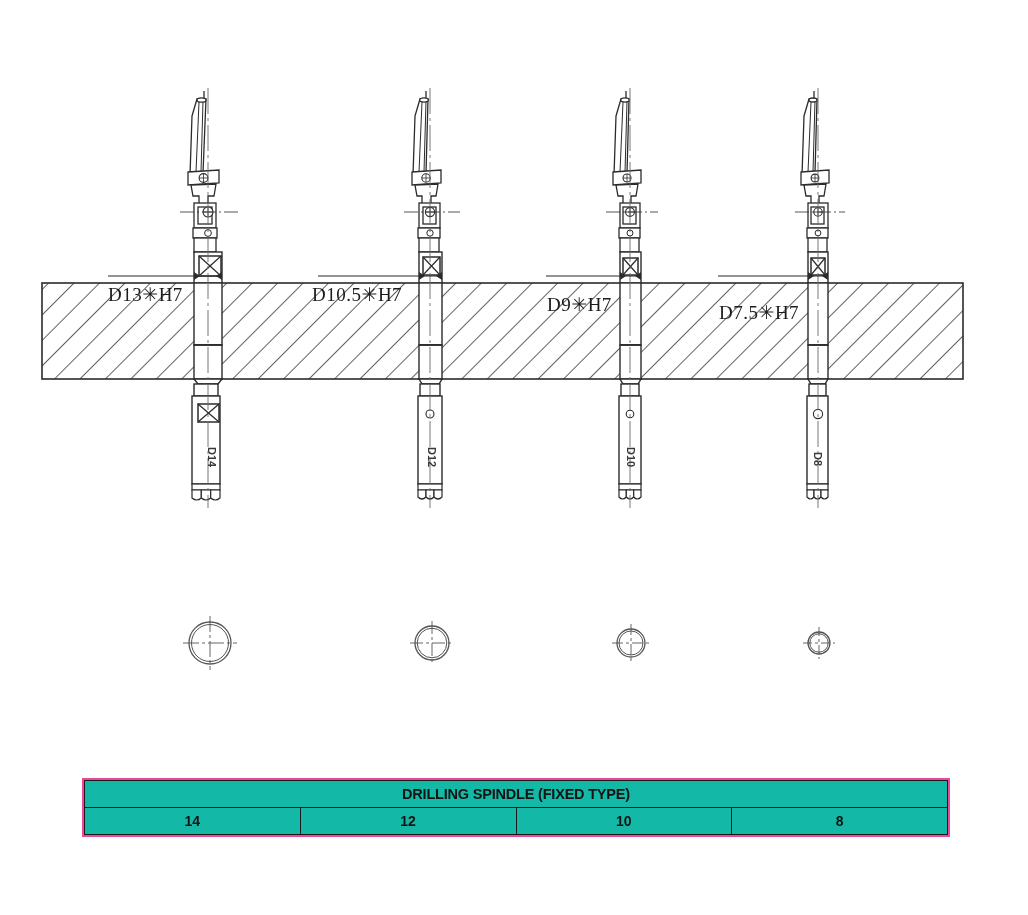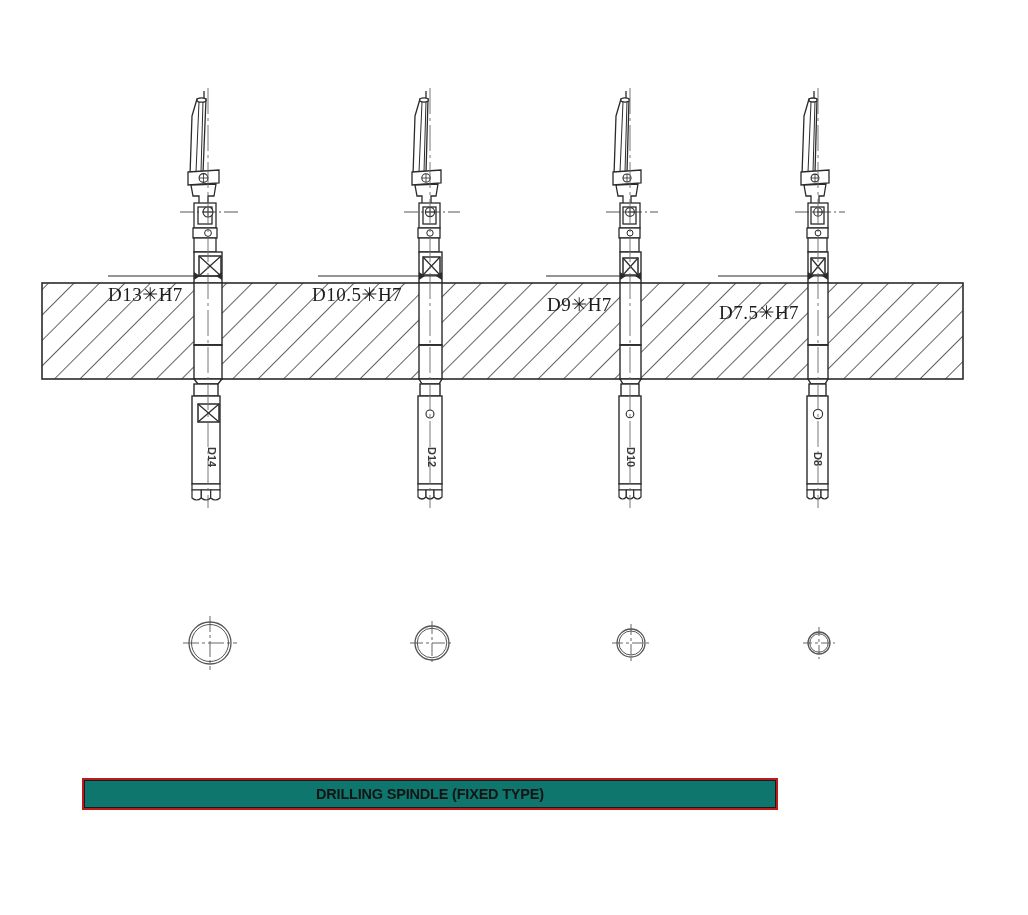--- a/index.html
+++ b/index.html
@@ -46,24 +46,24 @@
     font-weight: 700;
     color: #3a3a3a;
     white-space: nowrap;
     transform-origin: left top;
     transform: rotate(90deg);
   }
   #table-block {
     position: absolute;
     left: 82px;
     top: 778px;
-    width: 696px;
-    border: 2px solid #b91c1c;
+    width: 868px;
+    border: 2px solid #ec4899;
     box-sizing: border-box;
-    background: #0f766e;
+    background: #14b8a6;
   }
   #table-block table {
     border-collapse: collapse;
     width: 100%;
     table-layout: fixed;
   }
   #table-block td {
     border: 1px solid #1a1a1a;
     text-align: center;
     font-family: "Liberation Sans", sans-serif;
@@ -394,17 +394,23 @@
   <div class="spindle-tag" style="left:637px; top:447px;">D10</div>
 
   <div class="spindle-tag" style="left:824px; top:452px;">D8</div>
 
   <div id="table-block">
     <table>
       <tbody>
           <tr>
         <td class="title-cell" colspan="4">DRILLING SPINDLE (FIXED TYPE)</td>
       </tr>
+      <tr>
+        <td class="value-cell first" style="width: 27.7%;">14</td>
+        <td class="value-cell" style="width: 25.5%;">12</td>
+        <td class="value-cell" style="width: 25.5%;">10</td>
+        <td class="value-cell last" style="width: 21.3%;">8</td>
+      </tr>
     </tbody>
       </table>
   </div>
 
 </div>
 
 </body></html>

